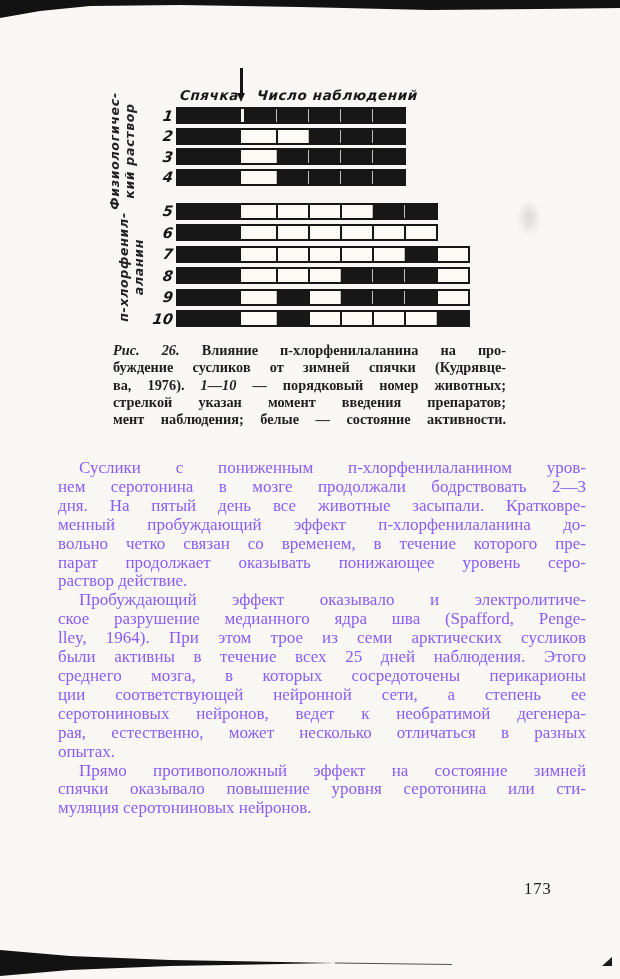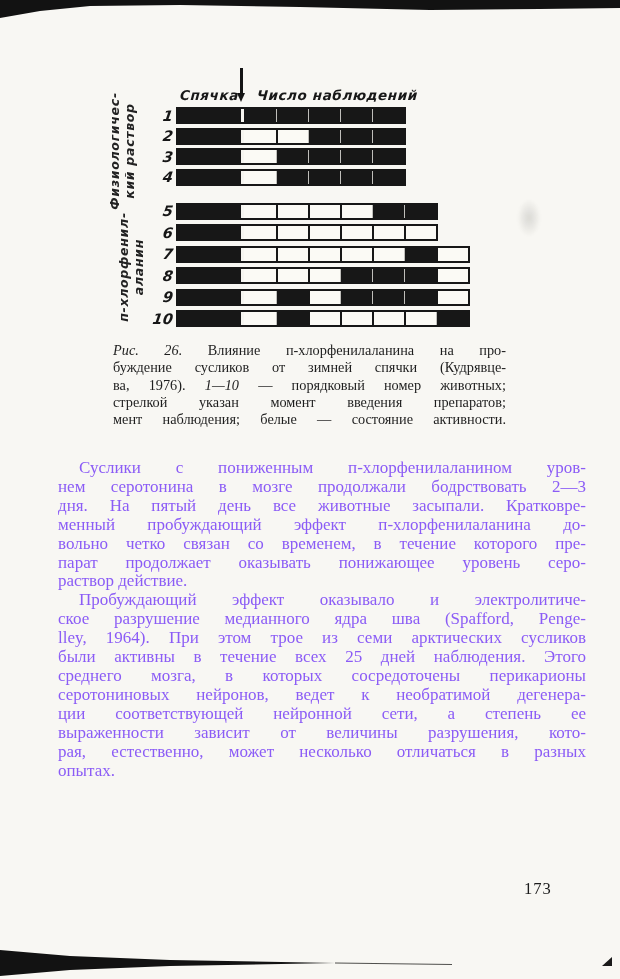--- a/index.html
+++ b/index.html
@@ -56,21 +56,21 @@
   .pre-seg { width:63px; }
   .inj-gap { width:3px; background:#f6f5f0; }
   .cell { width:32px; box-sizing:border-box; }
   .cell.sleep { border-left:1px solid rgba(248,247,242,0.75); }
   .cell.active { background:#fbfaf5; border-left:2px solid #171717; }
   .cell.firstcell { border-left:none; }
 
   
   .caption {
     position:absolute; left:113px; top:342px; width:393px;
-    font-size:14.3px; line-height:17.3px; color:#1e1e1e;
+    font-size:14.3px; line-height:17.3px; color:#1e1e1e;font-weight:bold;
   }
   .cap-line { text-align:justify; text-align-last:justify; }
   .it { font-style:italic; }
 
   
   .body-text {
     position:absolute; left:58px; top:459px; width:528px;
     font-size:17px; line-height:18.9px; color:#8b5cf6;
   }
   .bline { text-align:justify; text-align-last:justify; }
@@ -262,25 +262,29 @@
         <div class="bline">вольно четко связан со временем, в течение которого пре-</div>
         <div class="bline">парат продолжает оказывать понижающее уровень серо-</div>
         <div class="bline last">раствор действие.</div>
       </div>
       <div class="para">
         <div class="bline first">Пробуждающий эффект оказывало и электролитиче-</div>
         <div class="bline">ское разрушение медианного ядра шва (Spafford, Penge-</div>
         <div class="bline">lley, 1964). При этом трое из семи арктических сусликов</div>
         <div class="bline">были активны в течение всех 25 дней наблюдения. Этого</div>
         <div class="bline">среднего мозга, в которых сосредоточены перикарионы</div>
+        <div class="bline">ции соответствующей нейронной сети, а степень ее</div>
         <div class="bline">серотониновых нейронов, ведет к необратимой дегенера-</div>
-        <div class="bline">ции соответствующей нейронной сети, а степень ее</div>
-        <div class="bline">выраженности зависит от величины разрушения, кото-</div>
         <div class="bline">рая, естественно, может несколько отличаться в разных</div>
         <div class="bline last">опытах.</div>
+      </div>
+      <div class="para">
+        <div class="bline first">Прямо противоположный эффект на состояние зимней</div>
+        <div class="bline">спячки оказывало повышение уровня серотонина или сти-</div>
+        <div class="bline last">муляция серотониновых нейронов.</div>
       </div>
     </div>
 
   <div class="page-num">173</div>
 
   <svg class="scanmark bottom-wedge" width="460" height="33">
     <polygon points="0,4 70,10 170,14 335,17 170,20 70,24 0,30" fill="#121212"></polygon>
     <path d="M335,17 L452,18.5" stroke="rgba(50,50,48,0.85)" stroke-width="1.2" fill="none"></path>
   </svg>
   <svg class="scanmark corner-mark" width="12" height="12">

